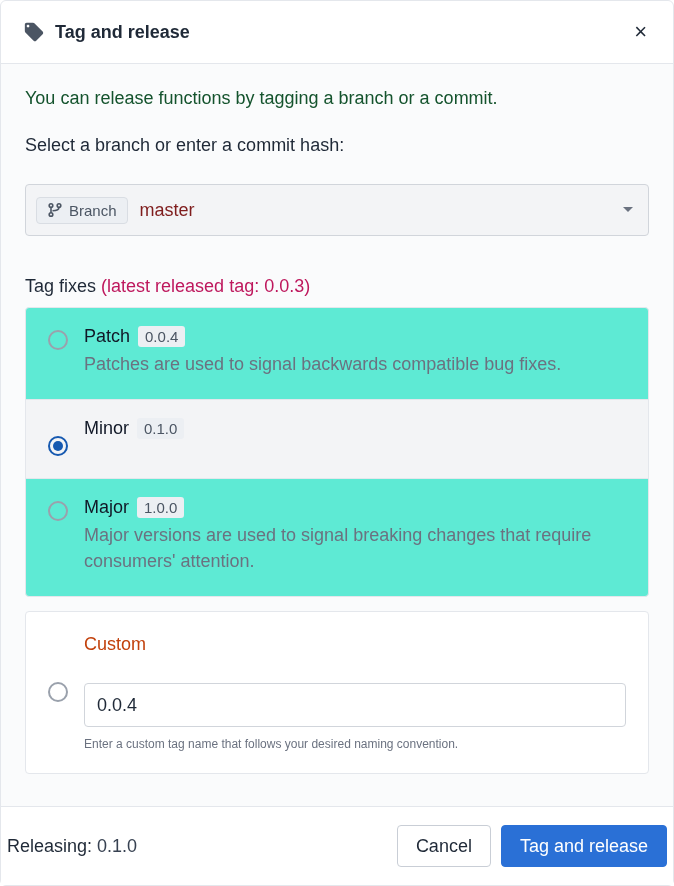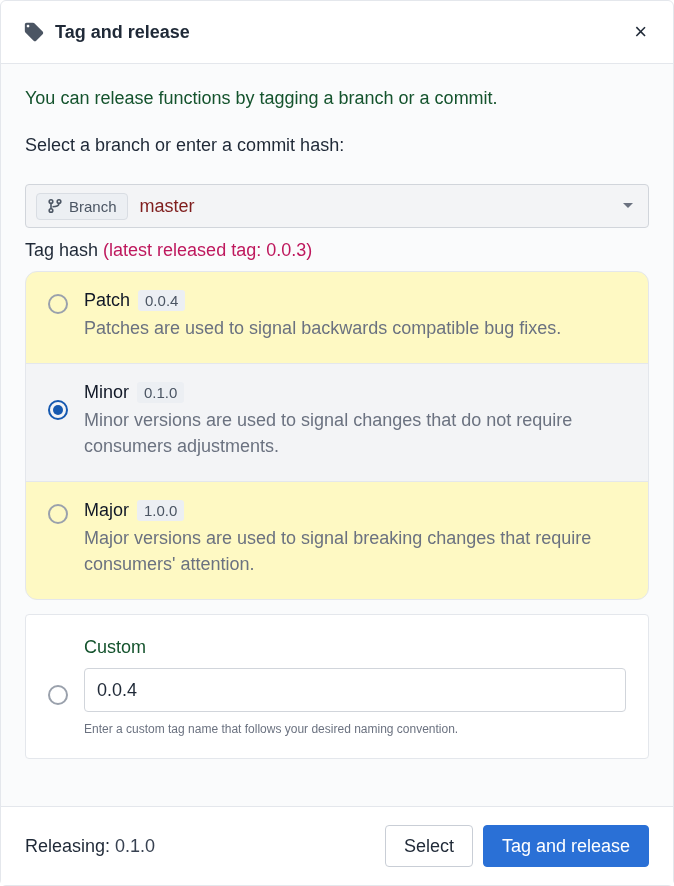--- a/index.html
+++ b/index.html
@@ -58,24 +58,24 @@
     font-size: 18px;
     color: #1f2937;
     margin-bottom: 28px;
   }
   .branch-select {
     display: flex;
     align-items: center;
     border: 1px solid #d1d5db;
     border-radius: 4px;
     background: #f3f4f6;
-    height: 44px;
+    height: 52px;
     cursor: pointer;
     position: relative;
-    margin-bottom: 12px;
+    margin-bottom: 40px;
   }
   .branch-badge {
     display: flex;
     align-items: center;
     gap: 6px;
     background: #eceff3;
     border: 1px solid #d9dde3;
     border-radius: 4px;
     padding: 4px 10px;
     margin-left: 10px;
@@ -94,22 +94,22 @@
     transform: translateY(-50%);
   }
   .tagname-row {
     font-size: 18px;
     margin-bottom: 10px;
   }
   .tagname-row .label-text { color: #1f2937; }
   .tagname-row .hint { color: #be185d; }
   .options {
     border: 1px solid #e4e7ec;
-    border-radius: 12px;
-    background: #fef9c3;
+    border-radius: 4px;
+    background: #5eead4;
     margin-top: 9px;
   }
   .option {
     display: flex;
     align-items: flex-start;
     padding: 18px 22px 22px 22px;
     border-bottom: 1px solid #e4e7ec;
     cursor: pointer;
   }
   .option:last-child { border-bottom: none; }
@@ -168,43 +168,43 @@
     border-radius: 4px;
     background: #fff;
     padding: 22px;
     display: flex;
     align-items: flex-start;
   }
   .custom-block .radio { margin-top: 48px; }
   .custom-body { flex: 1; }
   .custom-title {
     font-size: 18px;
-    color: #14532d;
-    margin-bottom: 10px;
+    color: #c2410c;
+    margin-bottom: 28px;
   }
   .custom-input {
     width: 100%;
     height: 44px;
     border: 1px solid #d1d5db;
     border-radius: 4px;
     padding: 0 12px;
     font-size: 18px;
     color: #1f2937;
     background: #fff;
     margin-bottom: 10px;
   }
   .custom-hint {
     font-size: 12px;
     color: #6b7280;
   }
   .modal-footer {
     display: flex;
     align-items: center;
     justify-content: space-between;
-    padding: 18px 24px;
+    padding: 18px 6px;
     border-top: 1px solid #e4e7ec;
     background: #fff;
   }
   .releasing {
     font-size: 18px;
     color: #1f2937;
   }
   .releasing .value { color: #374151; }
   .footer-actions {
     display: flex;
@@ -267,21 +267,21 @@
       </span>
       <span class="branch-name">master</span>
       <span class="chevron">
         <svg width="12" height="8" viewBox="0 0 12 8" fill="#6b7280">
           <path d="M1 1l5 5 5-5z"></path>
         </svg>
       </span>
     </div>
 
     <div class="tagname-row">
-      <span class="label-text">Tag hash</span>
+      <span class="label-text">Tag fixes</span>
       <span class="hint">(latest released tag: 0.0.3)</span>
     </div>
 
     <div class="options">
 
       <div class="option">
         <div class="radio"></div>
         <div class="option-body">
           <div class="option-title-row">
             <span class="option-title">Patch</span>
@@ -291,21 +291,20 @@
         </div>
       </div>
 
       <div class="option selected">
         <div class="radio selected"></div>
         <div class="option-body">
           <div class="option-title-row">
             <span class="option-title">Minor</span>
             <span class="version-badge">0.1.0</span>
           </div>
-          <div class="option-desc">Minor versions are used to signal changes that do not require consumers adjustments.</div>
         </div>
       </div>
 
       <div class="option">
         <div class="radio"></div>
         <div class="option-body">
           <div class="option-title-row">
             <span class="option-title">Major</span>
             <span class="version-badge">1.0.0</span>
           </div>
@@ -325,18 +324,18 @@
     </div>
 
   </div>
 
   <div class="modal-footer">
     <div class="releasing">
       <span>Releasing:</span>
       <span class="value">0.1.0</span>
     </div>
     <div class="footer-actions">
-      <button class="btn btn-secondary">Select</button>
+      <button class="btn btn-secondary">Cancel</button>
       <button class="btn btn-primary">Tag and release</button>
     </div>
   </div>
 
 </div>
 
 </body></html>

